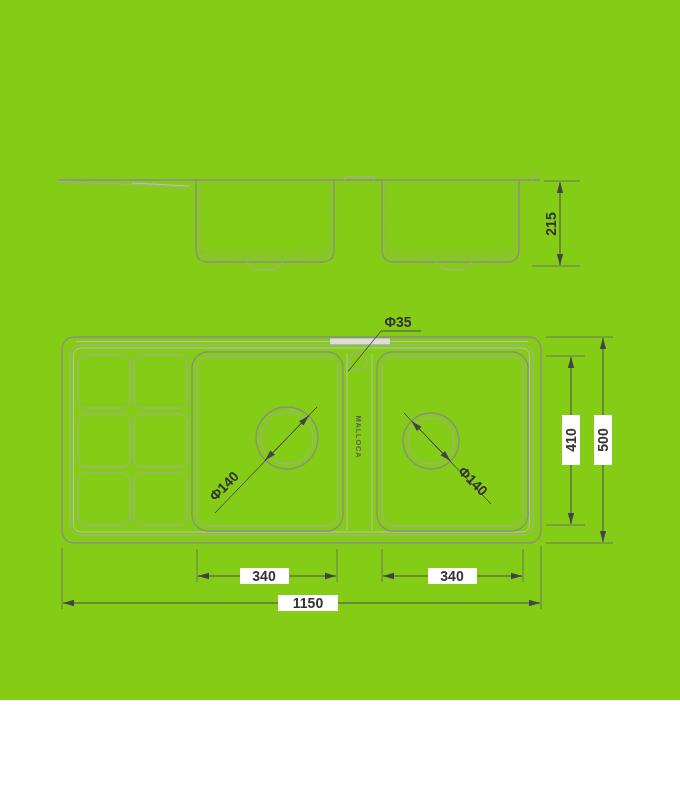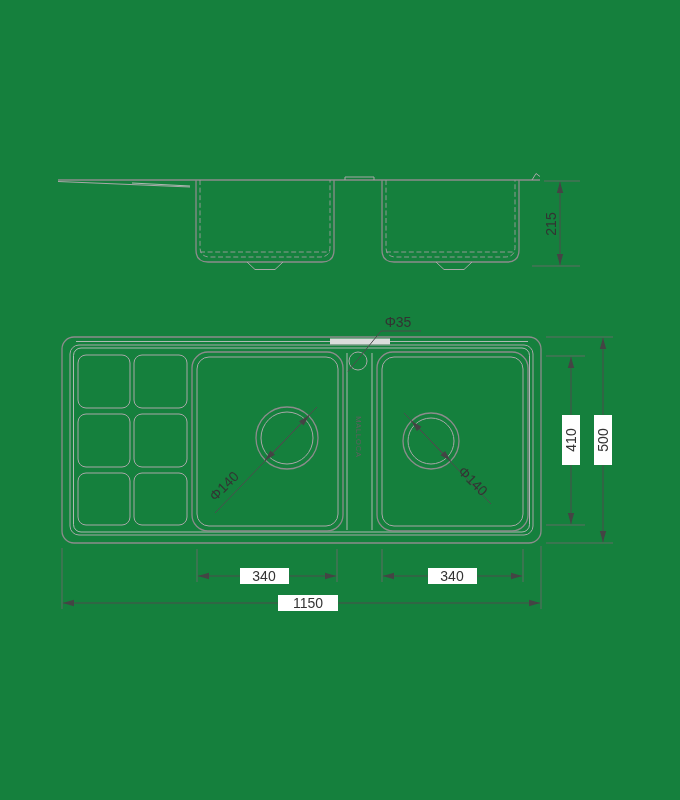--- a/index.html
+++ b/index.html
@@ -4,23 +4,24 @@
 <style>
   html, body {
     margin: 0;
     padding: 0;
     background: #ffffff;
     font-family: "Liberation Sans", sans-serif;
   }
   .page {
     position: relative;
     width: 680px;
-    height: 800px;
-    background: #15803d;
+    height: 700px;
+    background: #84cc16;
     overflow: hidden;
+    font-weight: bold;
   }
   svg { display: block; }
   .draw  { stroke: #8c8c8c; stroke-width: 1.3; fill: none; }
   .draw2 { stroke: #a8a8a8; stroke-width: 1;   fill: none; }
   .draw3 { stroke: #bfbfbf; stroke-width: 0.9; fill: none; }
   .hidden-line { stroke: #9d9d9d; stroke-width: 0.9; fill: none; stroke-dasharray: 5 2.6; }
   .dim   { stroke: #4d4d4d; stroke-width: 1; fill: none; }
   .ext   { stroke: #6a6a6a; stroke-width: 0.9; fill: none; }
   .dimtxt {
     font-family: "Liberation Sans", sans-serif;

